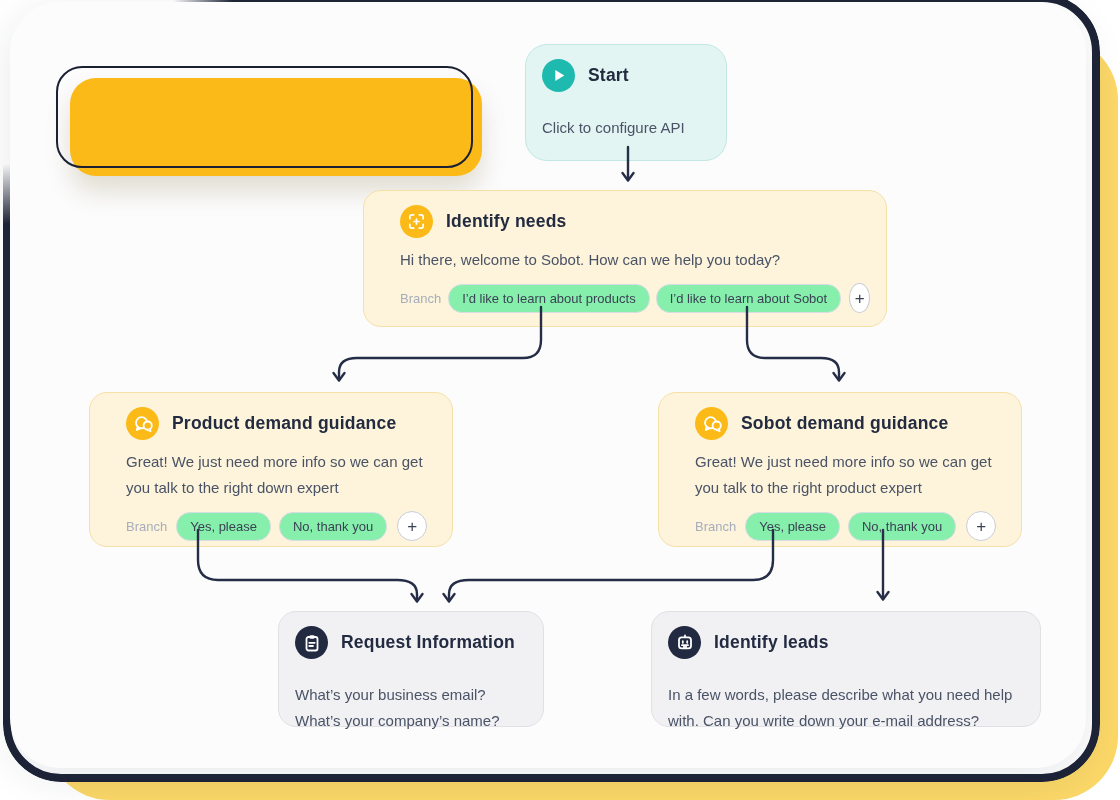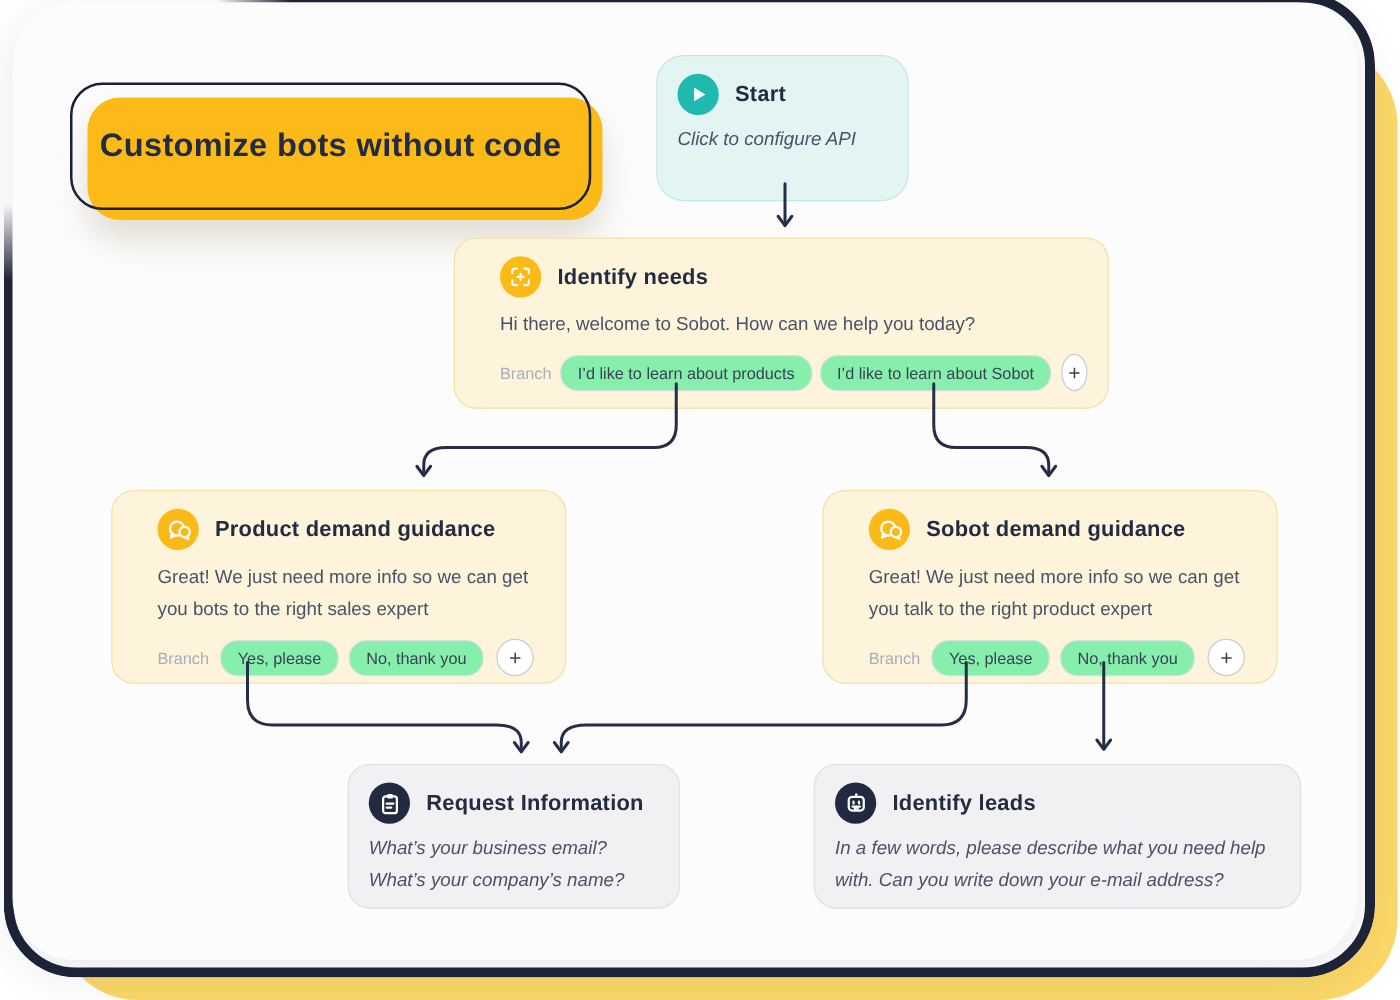--- a/index.html
+++ b/index.html
@@ -28,21 +28,21 @@
   .node.gray{background:var(--gray-card,#F1F1F4);border:1.5px solid #E0E0E5;}
   .node.teal{background:var(--teal-bg,#E2F5F3);border:1.5px solid #C3E8E3;border-radius:22px;}
   .node-header{display:flex;align-items:center;gap:13px;}
   .node-title{font-size:17.5px;font-weight:700;color:var(--title-text,#232B40);letter-spacing:.2px;}
   .icon-circle{width:33px;height:33px;border-radius:50%;flex:0 0 33px;display:flex;
                align-items:center;justify-content:center;}
   .icon-circle.yellow{background:var(--yellow,#FBBA17);}
   .icon-circle.navy{background:#222A42;}
   .icon-circle.teal{background:var(--teal,#1EB9AF);}
   .msg{margin-top:9px;font-size:15px;line-height:26px;color:var(--body-text,#4A5366);}
-  .msg.tight{margin-top:7px;font-style:italic;}
+  .msg.tight{margin-top:23px;}
   .branch-row{margin-top:10px;display:flex;align-items:center;gap:6px;}
   .branch-label{font-size:13px;color:var(--muted-text,#A7ADBB);margin-right:1px;}
   .pill{display:inline-flex;align-items:center;justify-content:center;height:27px;
         padding:0 13px;background:#86efac;border:1px solid #D9DCE2;border-radius:14px;
         font-size:13px;color:#3A4254;white-space:nowrap;}
   .plus-btn{width:28px;height:28px;border-radius:50%;background:#fff;border:1px solid #C9CDD6;
         display:flex;align-items:center;justify-content:center;font-size:17px;font-weight:300;
         color:#3A4254;line-height:1;margin-left:2px;}
   .mid-gap{gap:8px;}
   
@@ -55,21 +55,20 @@
 <body>
 
 <div class="stage">
 
   <div class="yellow-back"></div>
   <div class="navy-frame"></div>
   <div class="white-card"></div>
 
   <div class="badge-fill"></div>
   <div class="badge-outline"></div>
-  <div class="badge-text">Customize bots without code</div>
 
   <div class="node teal" style="left:525px;top:44px;width:202px;height:117px;">
     <div class="node-header">
       <span class="icon-circle teal">
         <svg width="19" height="19" viewBox="0 0 19 19">
             <polygon points="6.3,4 6.3,15 15.3,9.5" fill="#fff"></polygon>
           </svg>
       </span>
       <span class="node-title">Start</span>
     </div>
@@ -105,21 +104,21 @@
           <circle cx="8.6" cy="8.8" r="5.6"></circle>
             <path d="M4.6,12.8 L3.8,16 L7.4,14.4"></path>
           <circle cx="14.7" cy="11.6" r="4.1" fill="#FBBA17"></circle>
             <path d="M16.9,14.7 L17.8,17.4 L14.5,16" fill="#FBBA17" stroke-width="1.5"></path>
         </svg>
       </span>
       <span class="node-title">Product demand guidance</span>
     </div>
     <div class="msg">
       <div>Great! We just need more info so we can get</div>
-      <div>you bots to the right sales expert</div>
+      <div>you talk to the right down expert</div>
     </div>
     <div class="branch-row mid-gap">
       <span class="branch-label">Branch</span>
       <span class="pill">Yes, please</span>
       <span class="pill">No, thank you</span>
       <span class="plus-btn">+</span>
     </div>
   </div>
 
   <div class="node cream" style="left:658px;top:392px;width:364px;height:155px;">

